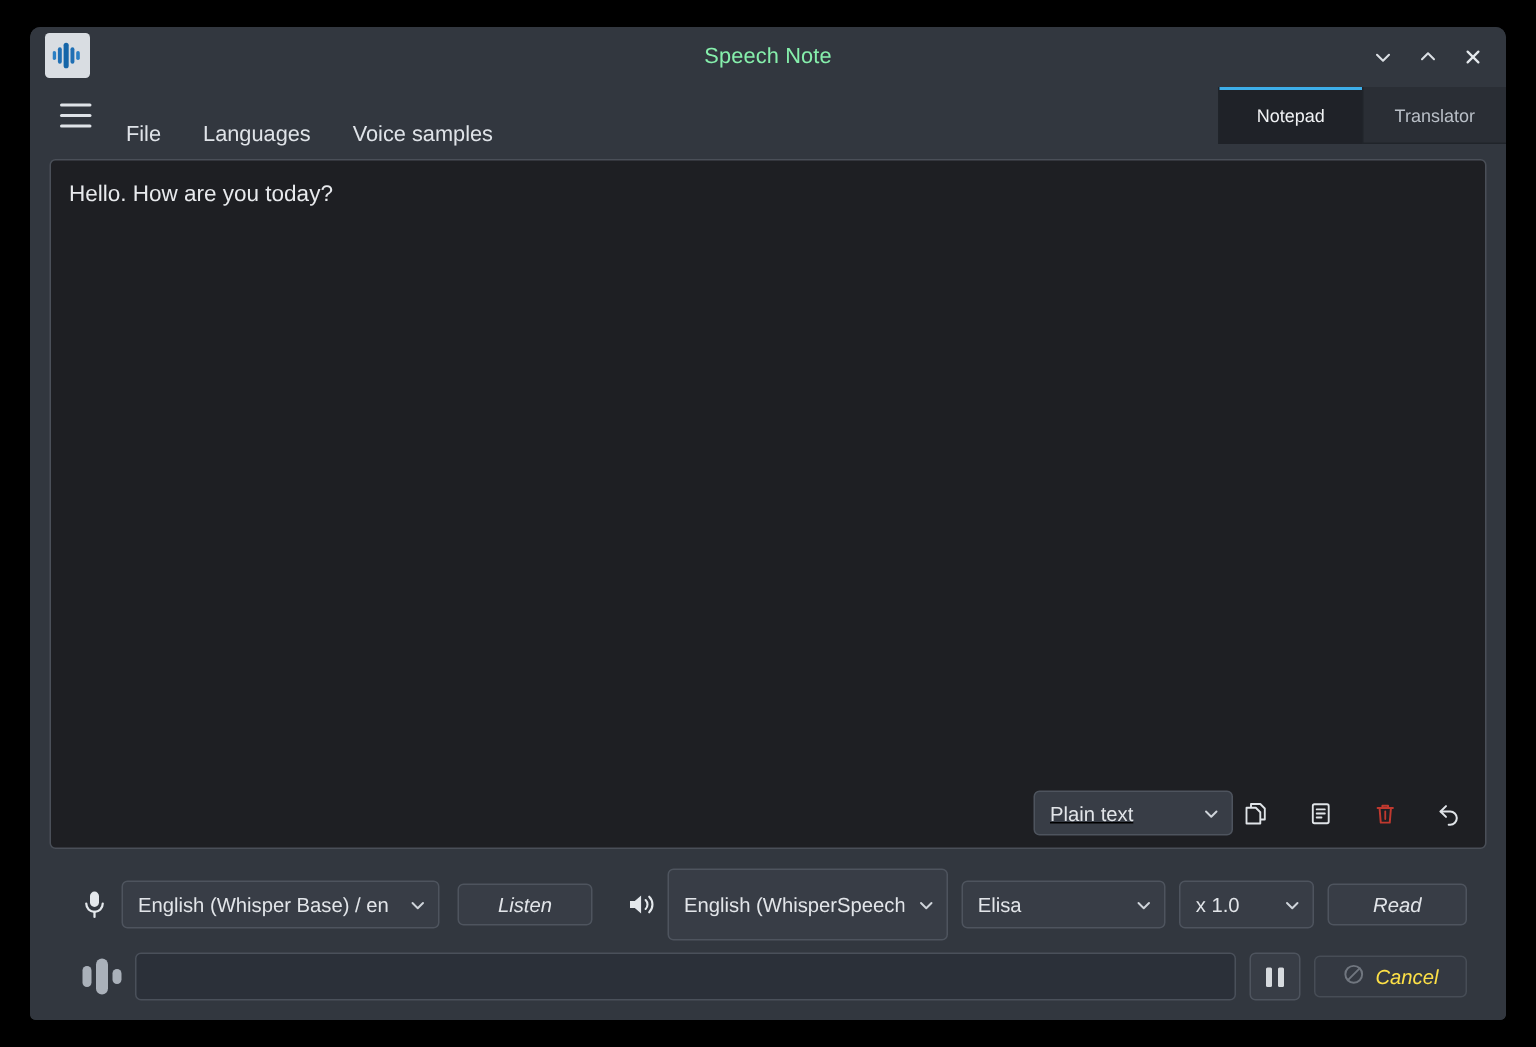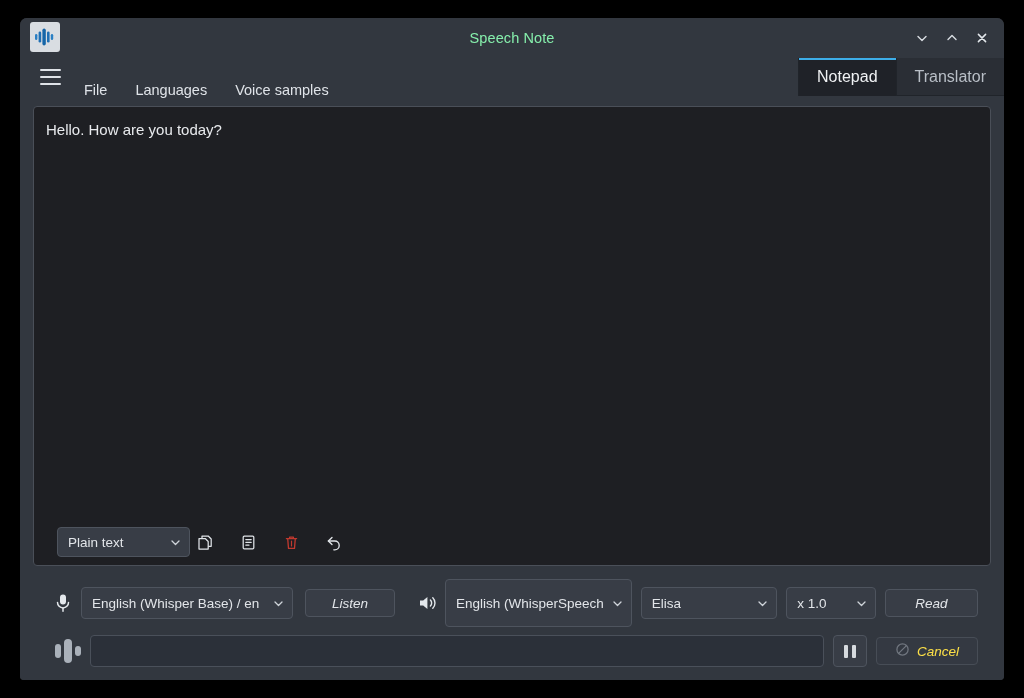--- a/index.html
+++ b/index.html
@@ -121,21 +121,21 @@
     display: flex;
     align-items: flex-start;
   }
   .tab {
     height: 38px;
     min-width: 96px;
     padding: 0 18px;
     display: flex;
     align-items: center;
     justify-content: center;
-    font-size: 16px;
+    font-size: 12px;
     color: #b9bfc7;
     background: #2a2e35;
     border-left: 1px solid #20242a;
     border-bottom: 1px solid #20242a;
     cursor: pointer;
     position: relative;
   }
   .tab.active {
     background: #1f2228;
     color: #f0f2f4;
@@ -176,22 +176,23 @@
     overflow: auto;
     outline: none;
     cursor: text;
   }
 
   .note-toolbar {
     flex: 0 0 46px;
     height: 46px;
     display: flex;
     align-items: center;
-    justify-content: flex-start;
-    padding: 0 9px 0 23px;
+    justify-content: flex-end;
+    padding: 0 9px 0 9px;
+    text-decoration: underline;
   }
 
   
   .combo {
     height: 30px;
     background: #383d46;
     border: 1px solid #4e545e;
     border-radius: 4px;
     display: flex;
     align-items: center;

